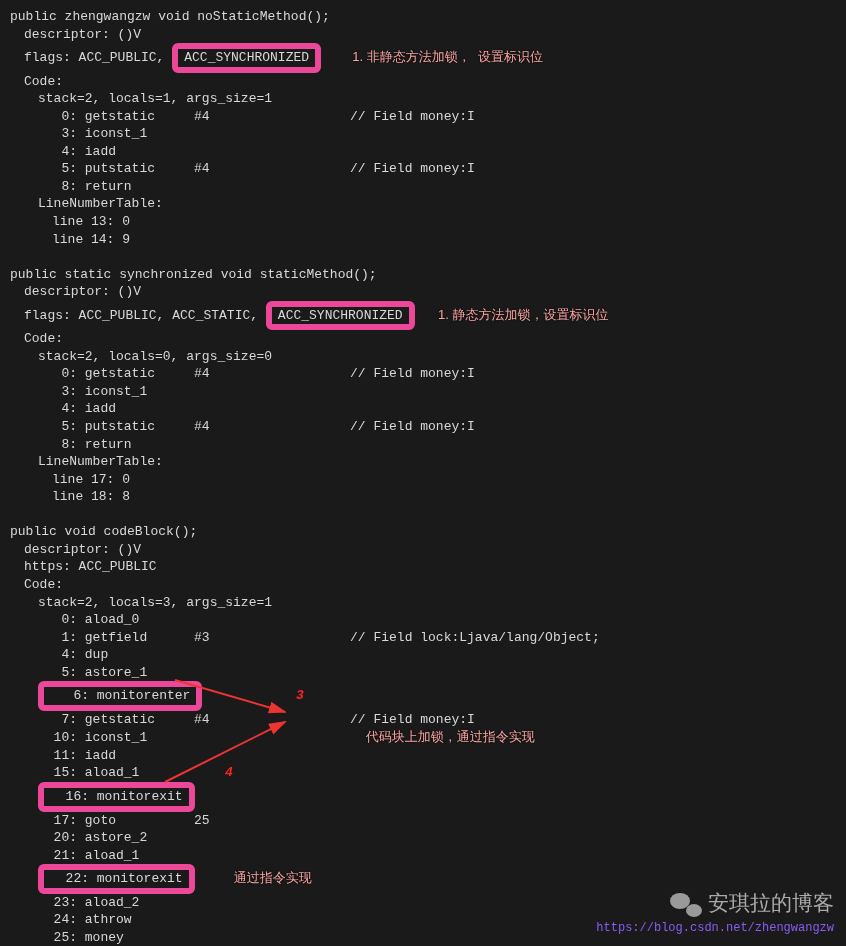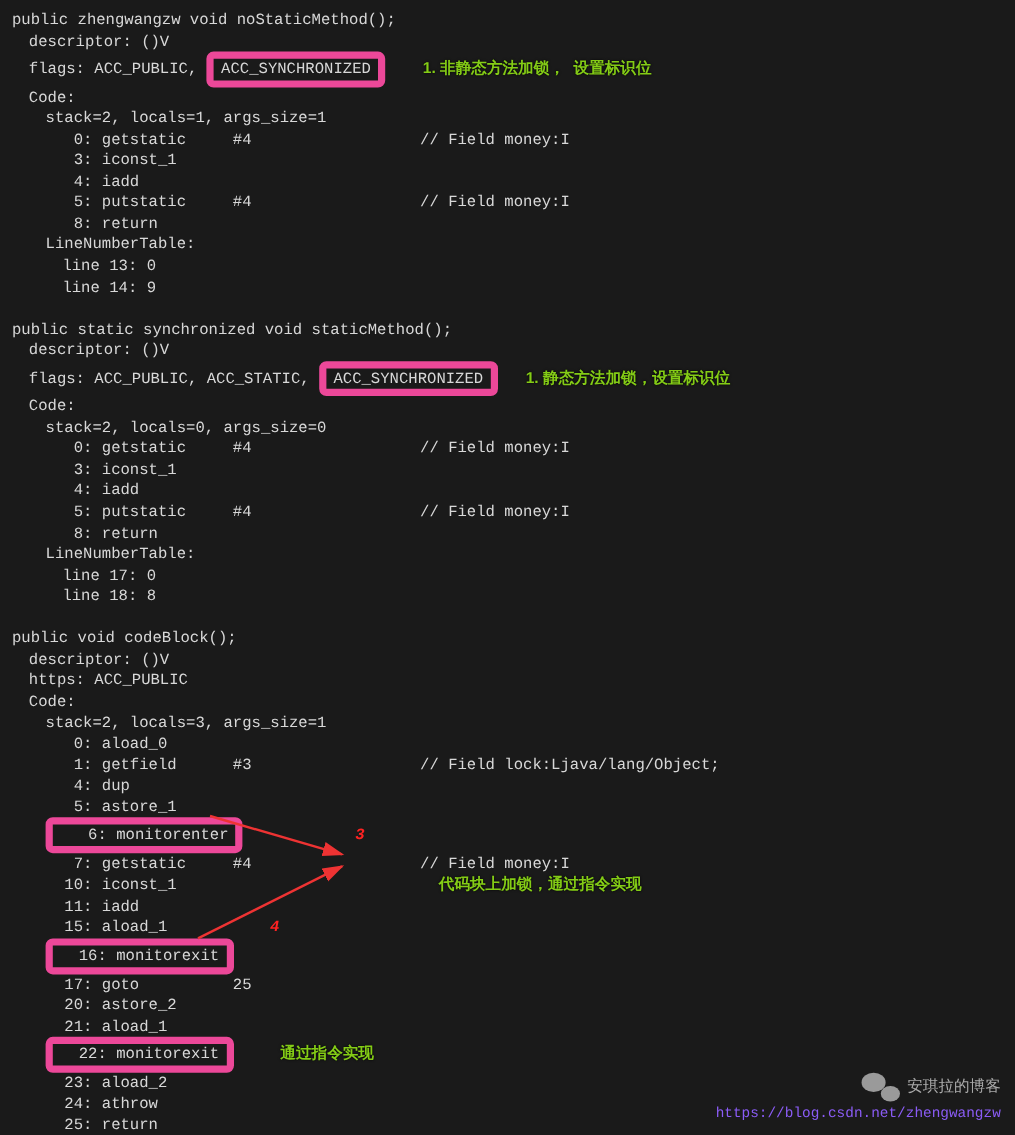--- a/index.html
+++ b/index.html
@@ -20,22 +20,22 @@
   .i1 { padding-left: 14px; }
   .i2 { padding-left: 28px; }
   .i3 { padding-left: 42px; }
   .box {
     border: 6px solid #ec4899;
     border-radius: 6px;
     padding: 0 6px;
     display: inline-block;
   }
   .anno {
-    color: #84cc16;
-    font-weight: bold;
+    color: #fca5a5;
+    font-weight: normal;
     font-family: "Microsoft YaHei", sans-serif;
     text-shadow: 0 0 2px #000;
   }
   .num {
     color: #f22;
     font-weight: bold;
     font-style: italic;
   }
   .arrow-layer {
     position: absolute;
@@ -47,21 +47,21 @@
     bottom: 10px;
     text-align: right;
   }
   .wechat-row {
     display: flex;
     align-items: center;
     justify-content: flex-end;
     gap: 6px;
     color: #aaa;
     font-family: "Microsoft YaHei", sans-serif;
-    font-size: 13px;
+    font-size: 21px;
   }
   .wechat-icon {
     width: 32px; height: 26px; position: relative;
   }
   .wechat-icon .b1, .wechat-icon .b2 {
     position: absolute; border-radius: 50%;
     background: #9a9a9a;
   }
   .wechat-icon .b1 { width: 20px; height: 16px; left:0; top:2px;}
   .wechat-icon .b2 { width: 16px; height: 13px; right:0; bottom:0;}
@@ -122,21 +122,21 @@
 <div class="line i2">  11: iadd</div>
 <div class="line i2"><span style="position:absolute;left:225px" class="num">4</span></div>
 <div class="line i2">  15: aload_1</div>
 <div class="line i2"><span class="box">  16: monitorexit</span></div>
 <div class="line i2">  17: goto          25</div>
 <div class="line i2">  20: astore_2</div>
 <div class="line i2">  21: aload_1</div>
 <div class="line i2"><span class="box">  22: monitorexit</span>     <span class="anno">通过指令实现</span></div>
 <div class="line i2">  23: aload_2</div>
 <div class="line i2">  24: athrow</div>
-<div class="line i2">  25: return</div>
+<div class="line i2">  25: money</div>
 <div class="line i2">Exception table:</div>
 <div class="line i2">   from    to  target type</div>
 
 <svg class="arrow-layer" style="left:0;top:0" width="846" height="946">
   <defs>
     <marker id="ah" markerWidth="10" markerHeight="10" refX="8" refY="3" orient="auto">
       <path d="M0,0 L0,6 L9,3 z" fill="#e33"></path>
     </marker>
   </defs>
   <line x1="175" y1="680" x2="285" y2="712" stroke="#e33" stroke-width="2" marker-end="url(#ah)"></line>

